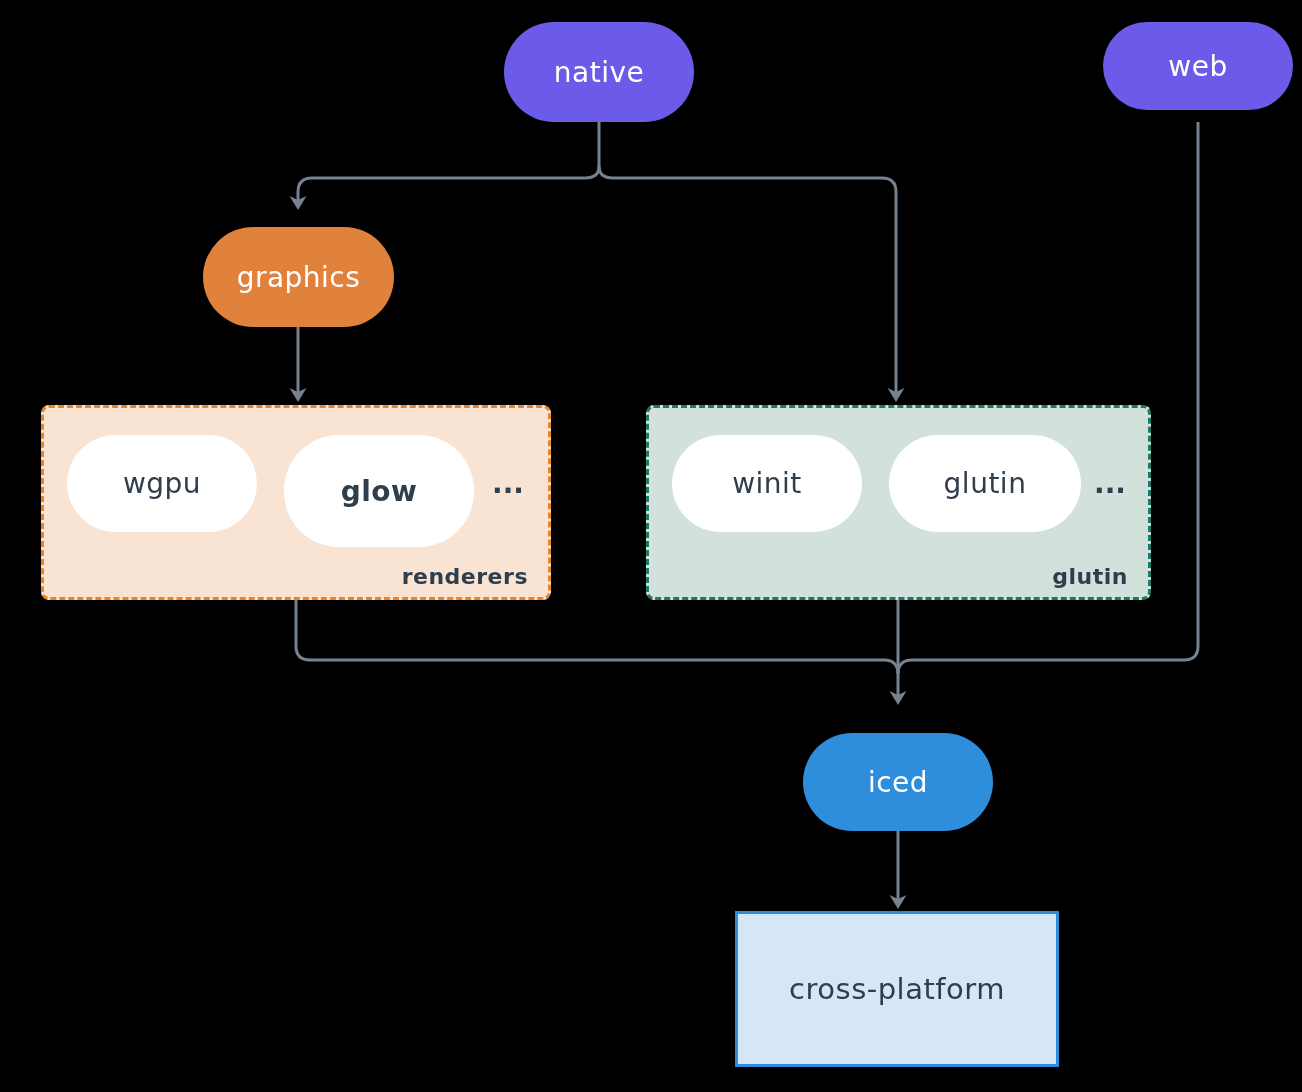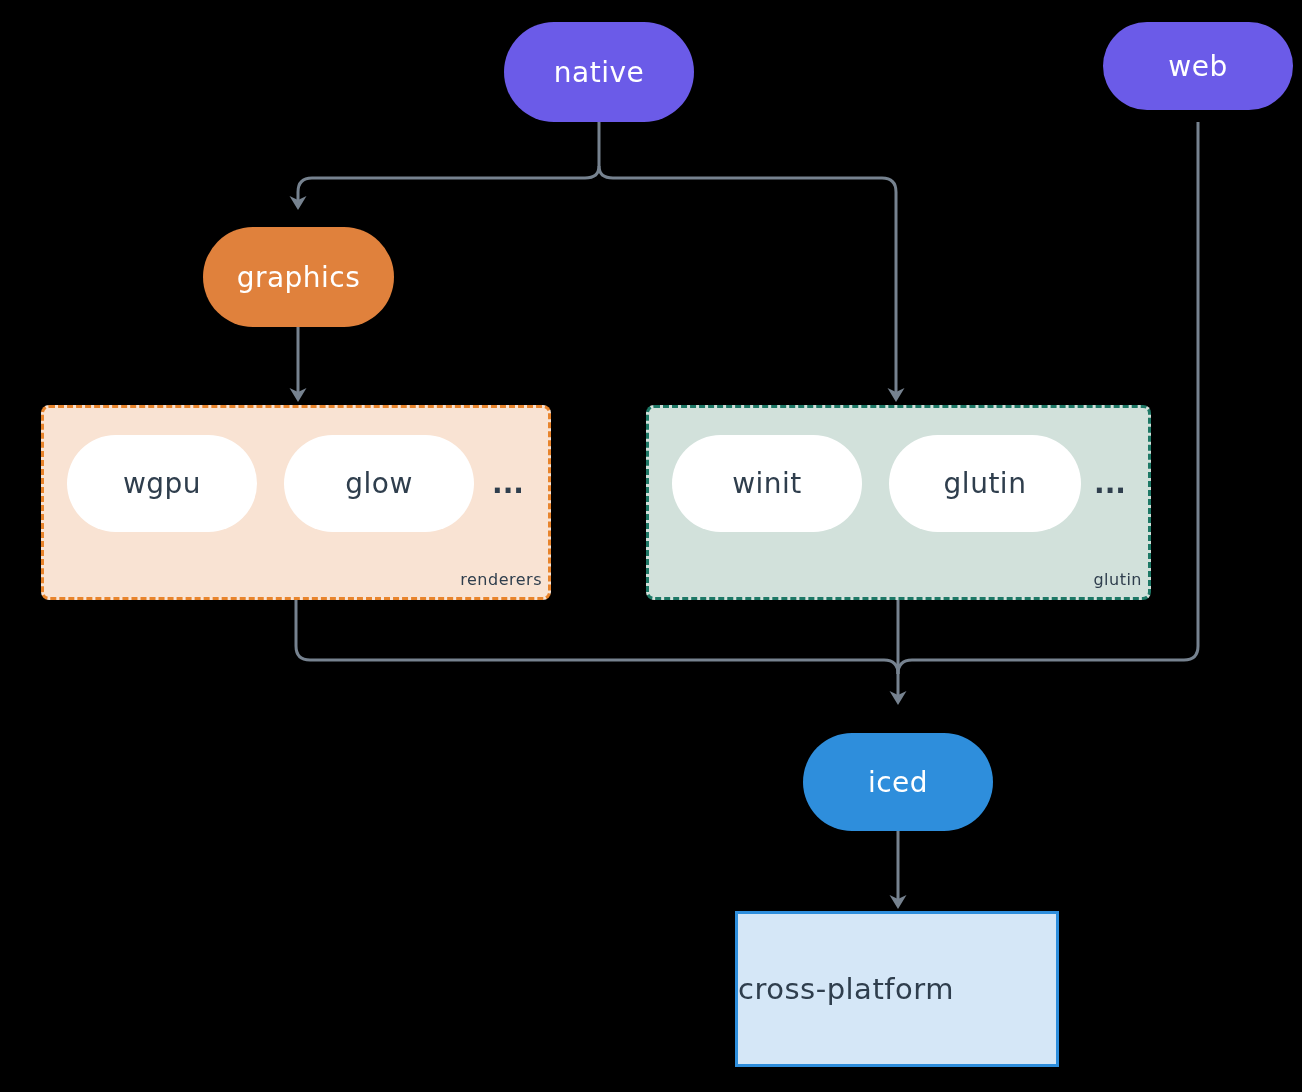--- a/index.html
+++ b/index.html
@@ -72,37 +72,38 @@
     top: 27px;
     height: 97px;
     display: flex;
     align-items: center;
     font-size: 28px;
     font-weight: bold;
     color: var(--navy, #2F3E4D);
   }
   .group-label {
     position: absolute;
-    right: 6px;
+    right: 20px;
     bottom: 8px;
-    font-size: 16px;
+    font-size: 22px;
     color: var(--navy, #2F3E4D);
     letter-spacing: 0.5px;
+    font-weight: bold;
   }
   .app-box {
     position: absolute;
     left: 719px; top: 911px;
     width: 324px; height: 156px;
     box-sizing: border-box;
     background: var(--app_bg, #D5E7F7);
     border: 3px solid var(--app_border, #2E8EDC);
     display: flex;
-    flex-direction: row;
+    flex-direction: column;
     align-items: center;
-    justify-content: flex-start;
+    justify-content: center;
     font-size: 29px;
     line-height: 47px;
     color: var(--navy, #2F3E4D);
     letter-spacing: 0.5px;
   }
 </style>
 </head>
 <body>
 
 <div id="canvas">
@@ -141,21 +142,21 @@
   </div>
 
   <div class="pill pill-graphics" style="left:187px; top:227px; width:191px; height:100px;">
     <span>graphics</span>
   </div>
 
   <div class="group group-renderers" style="left:25px; top:405px; width:510px; height:195px;">
     <div class="white-pill" style="left:23px; top:27px; width:190px; height:97px;">
       <span>wgpu</span>
     </div>
-    <div class="white-pill" style="left:240px; top:27px; width:190px; height:97px;">
+    <div class="white-pill" style="left:240px; top:27px; width:190px; height:112px;font-weight:bold;">
       <span>glow</span>
     </div>
     <span class="ellipsis" style="right:24px;">...</span>
     <span class="group-label">renderers</span>
   </div>
 
   <div class="group group-shells" style="left:630px; top:405px; width:505px; height:195px;text-align:right;">
     <div class="white-pill" style="left:23px; top:27px; width:190px; height:97px;">
       <span>winit</span>
     </div>

